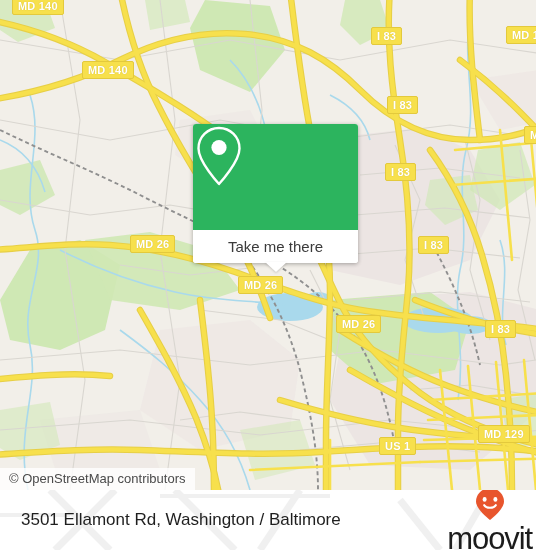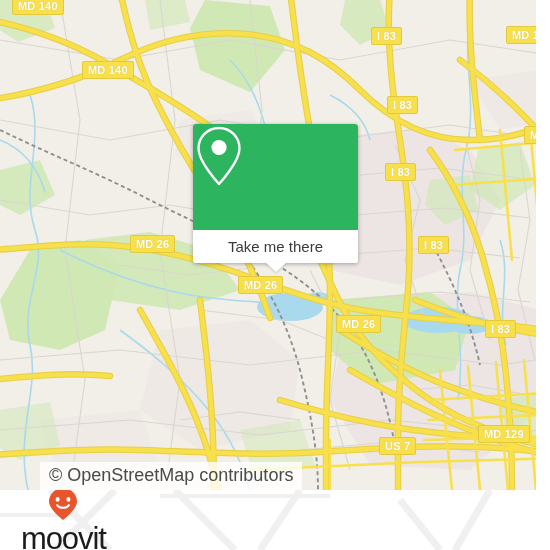--- a/index.html
+++ b/index.html
@@ -100,26 +100,25 @@
     border-top: 10px solid #ffffff;
     filter: drop-shadow(0 1px 1px rgba(0,0,0,0.18));
   }
 
   
   #attribution {
     position: absolute;
     left: 0;
     bottom: 0;
     background: rgba(255,255,255,0.80);
-    font-size: 18px;
+    font-size: 13px;
     color: #4a4a4a;
     padding: 3px 9px 4px 9px;
     font-family: "Liberation Sans", sans-serif;
     white-space: nowrap;
-    margin-left: 40px;
   }
 
   
   #footer {
     position: absolute;
     left: 0;
     top: 490px;
     width: 550px;
     height: 60px;
     background: #ffffff;
@@ -316,21 +315,21 @@
     <div class="shield" style="left:371px; top:27px;">I 83</div>
     <div class="shield" style="left:506px; top:26px;">MD 139</div>
     <div class="shield" style="left:387px; top:96px;">I 83</div>
     <div class="shield" style="left:524px; top:126px;">MD 1</div>
     <div class="shield" style="left:385px; top:163px;">I 83</div>
     <div class="shield" style="left:130px; top:235px;">MD 26</div>
     <div class="shield" style="left:418px; top:236px;">I 83</div>
     <div class="shield" style="left:238px; top:276px;">MD 26</div>
     <div class="shield" style="left:336px; top:315px;">MD 26</div>
     <div class="shield" style="left:485px; top:320px;">I 83</div>
-    <div class="shield" style="left:379px; top:437px;">US 7</div>
+    <div class="shield" style="left:379px; top:437px;">US 1</div>
     <div class="shield" style="left:478px; top:425px;">MD 129</div>
 
     <div id="popup">
       <div id="popup-head">
         <svg width="52" height="64" viewBox="0 0 52 64">
           <path d="M26 4 C14.5 4 5.5 13 5.5 24.5 C5.5 38 26 60 26 60 C26 60 46.5 38 46.5 24.5 C46.5 13 37.5 4 26 4 Z" fill="none" stroke="#ffffff" stroke-width="2.4" stroke-linejoin="round"></path>
           <circle cx="26" cy="23.5" r="7.6" fill="#ffffff"></circle>
         </svg>
       </div>
       <div id="popup-foot">
@@ -349,20 +348,21 @@
         <path d="M115,0 L55,60"></path>
         <path d="M175,0 L235,60"></path>
         <path d="M300,0 L260,60"></path>
         <path d="M400,10 L440,60"></path>
         <path d="M490,0 L455,60"></path>
         <path d="M0,25 L70,25" stroke-width="4"></path>
         <path d="M160,6 L330,6" stroke-width="4"></path>
       </g>
     </svg>
     <div id="footer-inner">
+      <div id="footer-address">3501 Ellamont Rd, Washington / Baltimore</div>
       <div id="brand">
         <svg width="30" height="34" viewBox="0 0 30 34">
           <path d="M15 1 C7.3 1 1 7.1 1 14.6 C1 22.6 15 33 15 33 C15 33 29 22.6 29 14.6 C29 7.1 22.7 1 15 1 Z" fill="#e8552d"></path>
           <ellipse cx="9.6" cy="12.4" rx="2.0" ry="2.4" fill="#ffffff"></ellipse>
           <ellipse cx="20.4" cy="12.4" rx="2.0" ry="2.4" fill="#ffffff"></ellipse>
           <path d="M9.2 18.2 C11.2 21.6 18.8 21.6 20.8 18.2" stroke="#ffffff" stroke-width="2.2" fill="none" stroke-linecap="round"></path>
         </svg>
         <span id="brand-wordmark">moovit</span>
       </div>
     </div>

